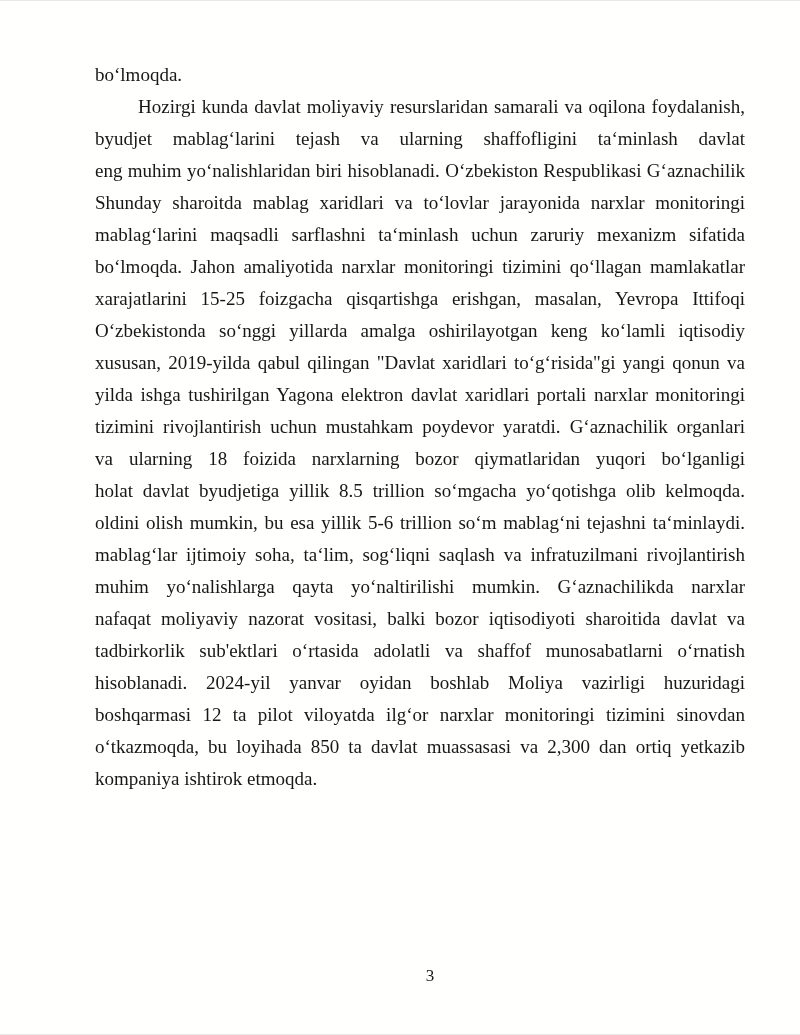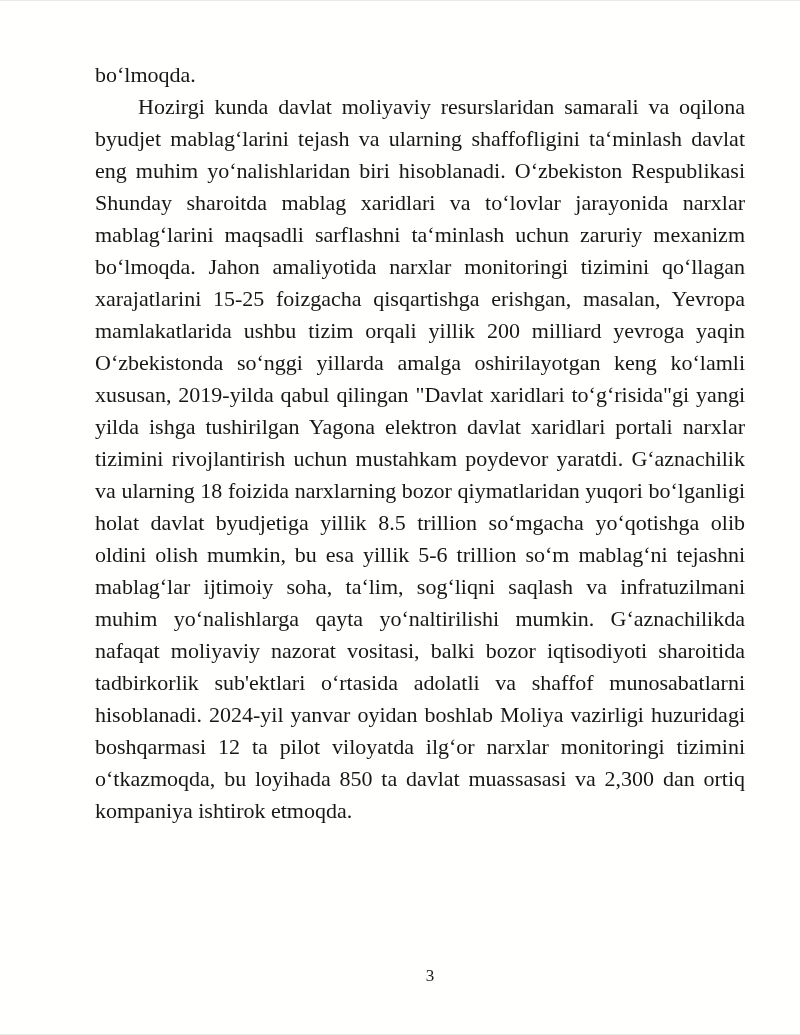--- a/index.html
+++ b/index.html
@@ -23,21 +23,21 @@
     border-top: 1px solid #e9e9e6;
     border-bottom: 1px solid #e9e9e6;
   }
   .body-text {
     position: absolute;
     left: 95px;
     top: 58px;
     width: 650px;
   }
   .line {
-    font-size: 22px;
+    font-size: 19px;
     line-height: 32px;
     height: 32px;
     overflow: hidden;
     text-align: justify;
     text-align-last: justify;
     -moz-text-align-last: justify;
   }
   .line.flush {
     text-align: left;
     text-align-last: left;
@@ -63,21 +63,20 @@
 <div class="page">
   <div class="body-text">
     <div class="line flush">bo‘lmoqda.</div>
     <div class="line indent">Hozirgi kunda davlat moliyaviy resurslaridan samarali va oqilona foydalanish,</div>
     <div class="line">byudjet mablag‘larini tejash va ularning shaffofligini ta‘minlash davlat boshqaruvining</div>
     <div class="line">eng muhim yo‘nalishlaridan biri hisoblanadi. O‘zbekiston Respublikasi G‘aznachilik</div>
     <div class="line">Shunday sharoitda mablag xaridlari va to‘lovlar jarayonida narxlar monitoringi tizimini</div>
     <div class="line">mablag‘larini maqsadli sarflashni ta‘minlash uchun zaruriy mexanizm sifatida namoyon</div>
     <div class="line">bo‘lmoqda. Jahon amaliyotida narxlar monitoringi tizimini qo‘llagan mamlakatlar davlat</div>
     <div class="line">xarajatlarini 15-25 foizgacha qisqartishga erishgan, masalan, Yevropa Ittifoqi</div>
-    <div class="line">mamlakatlarida ushbu tizim orqali yillik 200 milliard yevroga yaqin mablag‘ tejaldi.</div>
     <div class="line">O‘zbekistonda so‘nggi yillarda amalga oshirilayotgan keng ko‘lamli iqtisodiy islohotlar,</div>
     <div class="line">xususan, 2019-yilda qabul qilingan "Davlat xaridlari to‘g‘risida"gi yangi qonun va 2022-</div>
     <div class="line">yilda ishga tushirilgan Yagona elektron davlat xaridlari portali narxlar monitoringi</div>
     <div class="line">tizimini rivojlantirish uchun mustahkam poydevor yaratdi. G‘aznachilik organlari</div>
     <div class="line">va ularning 18 foizida narxlarning bozor qiymatlaridan yuqori bo‘lganligi aniqlangan. Bu</div>
     <div class="line">holat davlat byudjetiga yillik 8.5 trillion so‘mgacha yo‘qotishga olib kelmoqda. Narxlar</div>
     <div class="line">oldini olish mumkin, bu esa yillik 5-6 trillion so‘m mablag‘ni tejashni ta‘minlaydi. Ushbu</div>
     <div class="line">mablag‘lar ijtimoiy soha, ta‘lim, sog‘liqni saqlash va infratuzilmani rivojlantirish kabi</div>
     <div class="line">muhim yo‘nalishlarga qayta yo‘naltirilishi mumkin. G‘aznachilikda narxlar monitoringi</div>
     <div class="line">nafaqat moliyaviy nazorat vositasi, balki bozor iqtisodiyoti sharoitida davlat va</div>

